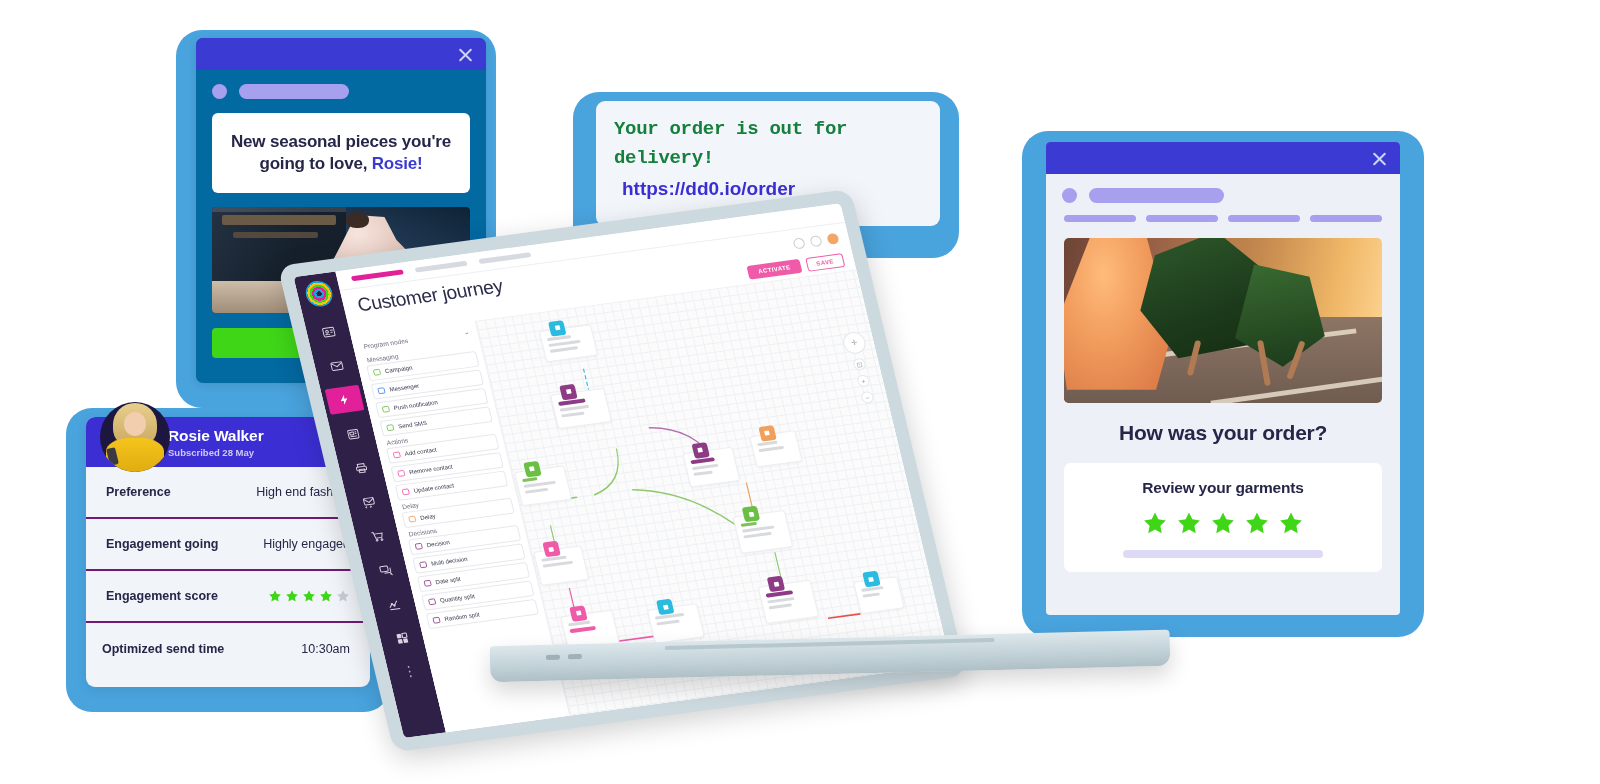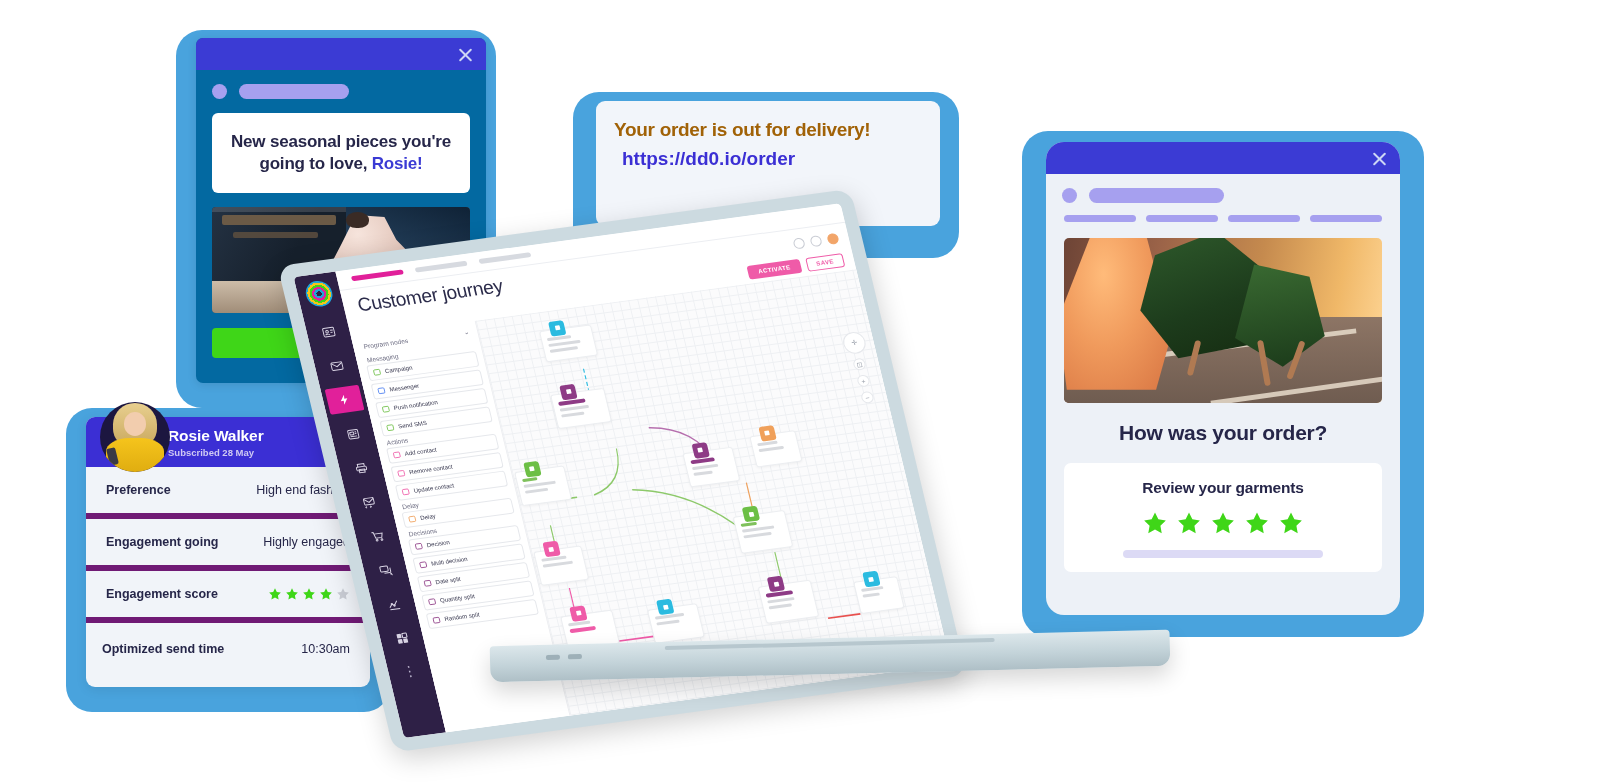--- a/index.html
+++ b/index.html
@@ -110,34 +110,34 @@
 
   
   #sms-frame { left: 573px; top: 92px; width: 386px; height: 166px; }
   #sms-card {
     position: absolute; left: 596px; top: 101px;
     width: 344px; height: 125px;
     background: #f2f5fa; border-radius: 9px;
     padding: 14px 18px 0;
   }
   .sms-line {
-    font-size: 19px; font-weight: 700; color: #a16207;
-    line-height: 1.55; letter-spacing: -.3px;
+    font-size: 19px; font-weight: 700; color: #15803d;
+    line-height: 1.55; letter-spacing: -.3px; font-family: Liberation Mono, monospace;
   }
   .sms-link {
     font-size: 19px; font-weight: 700; color: #3b2fd4;
     line-height: 1.55; padding-left: 8px; cursor: pointer;
   }
 
   
   #review-frame { left: 1022px; top: 131px; width: 402px; height: 506px; }
   #review-card {
     position: absolute; left: 1046px; top: 142px;
     width: 354px; height: 473px;
-    background: #edf1f7; border-radius: 18px; overflow: hidden;
+    background: #edf1f7; border-radius: 4px; overflow: hidden;
   }
   .review-navbars {
     display: flex; gap: 10px; padding: 2px 18px 0;
   }
   .review-navbars .nb { height: 7px; border-radius: 4px; background: #a6a0ef; flex: 1; }
   .review-photo {
     margin: 16px 18px 0; height: 165px; border-radius: 5px; overflow: hidden;
     position: relative;
     background: linear-gradient(100deg,#6d4436 0%,#9b6348 28%,#c58a4e 58%,#f0b868 82%,#ffd89a 100%);
   }
@@ -225,21 +225,21 @@
   #avatar .phone {
     position: absolute; left: 12%; bottom: 10%; width: 13%; height: 24%;
     background: #3a3a45; border-radius: 2px; transform: rotate(-14deg);
   }
   .profile-name { color: #ffffff; font-size: 15.5px; font-weight: 700; letter-spacing: -.1px; }
   .profile-sub  { color: #cfc9f3; font-size: 9.5px; font-weight: 700; margin-top: 2px; }
 
   .prow {
     display: flex; align-items: center; justify-content: space-between;
     height: 52px; padding: 0 20px;
-    border-bottom: 6px solid #701a75;
+    border-bottom: 2px solid #701a75;
   }
   .prow:last-child { border-bottom: none; padding-left: 16px; }
   .prow .k { font-size: 12.5px; font-weight: 700; color: #262649; }
   .prow .v { font-size: 12.5px; font-weight: 400; color: #262649; }
   .mini-stars { display: flex; gap: 3px; }
   .mini-stars .star { width: 14px; height: 14px; }
 
   
   #laptop { position: absolute; left: 392px; top: 175px; width: 720px; height: 530px; }
 

